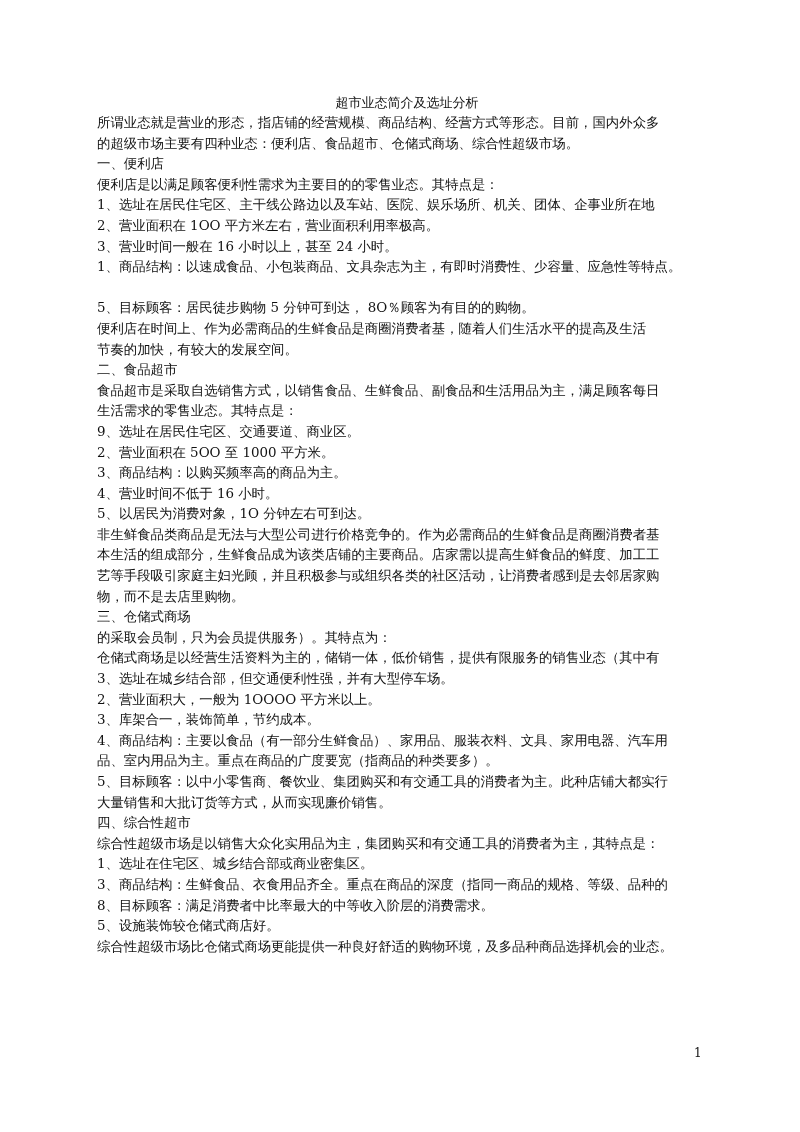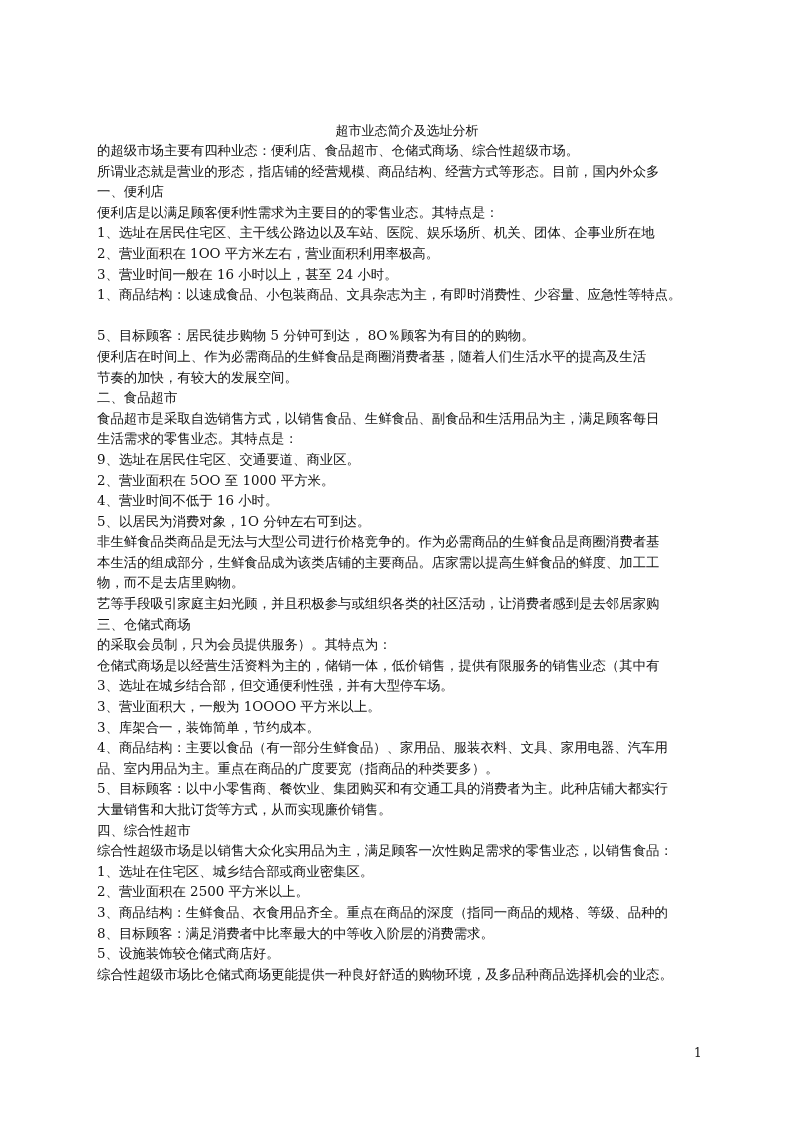--- a/index.html
+++ b/index.html
@@ -1,65 +1,65 @@
 <!DOCTYPE html>
 <html><head>
 <meta charset="utf-8">
 <style>
   html, body { margin: 0; padding: 0; background: #ffffff; }
   body { width: 800px; height: 1132px; position: relative; overflow: hidden;
          font-family: "DejaVu Serif", "Liberation Serif", serif; color: #111; }
-  .page { position: absolute; left: 97px; top: 93px; width: 620px; margin-top: 28px; }
+  .page { position: absolute; left: 97px; top: 93px; width: 620px; }
   .title { text-align: center; font-size: 13px; line-height: 20px; height: 20px; }
   .line { font-size: 13.4px; line-height: 20.6px; white-space: nowrap; }
   .blank { height: 20.6px; }
   .page-number { position: absolute; left: 694px; top: 1046px; font-size: 12px; }
 </style>
 </head>
 <body>
 
 <div class="page">
   <div class="title">超市业态简介及选址分析</div>
   <div id="body-lines">
+      <div class="line">所谓业态就是营业的形态，指店铺的经营规模、商品结构、经营方式等形态。目前，国内外众多</div>
       <div class="line">的超级市场主要有四种业态：便利店、食品超市、仓储式商场、综合性超级市场。</div>
-      <div class="line">所谓业态就是营业的形态，指店铺的经营规模、商品结构、经营方式等形态。目前，国内外众多</div>
       <div class="line">一、便利店</div>
       <div class="line">便利店是以满足顾客便利性需求为主要目的的零售业态。其特点是：</div>
       <div class="line">1、选址在居民住宅区、主干线公路边以及车站、医院、娱乐场所、机关、团体、企事业所在地</div>
       <div class="line">2、营业面积在 1OO 平方米左右，营业面积利用率极高。</div>
       <div class="line">3、营业时间一般在 16 小时以上，甚至 24 小时。</div>
       <div class="line">1、商品结构：以速成食品、小包装商品、文具杂志为主，有即时消费性、少容量、应急性等特点。</div>
       <div class="line blank"></div>
       <div class="line">5、目标顾客：居民徒步购物 5 分钟可到达，  8O％顾客为有目的的购物。</div>
       <div class="line">便利店在时间上、作为必需商品的生鲜食品是商圈消费者基，随着人们生活水平的提高及生活</div>
       <div class="line">节奏的加快，有较大的发展空间。</div>
       <div class="line">二、食品超市</div>
       <div class="line">食品超市是采取自选销售方式，以销售食品、生鲜食品、副食品和生活用品为主，满足顾客每日</div>
       <div class="line">生活需求的零售业态。其特点是：</div>
       <div class="line">9、选址在居民住宅区、交通要道、商业区。</div>
       <div class="line">2、营业面积在 5OO 至 1000 平方米。</div>
+      <div class="line">3、商品结构：以购买频率高的商品为主。</div>
       <div class="line">4、营业时间不低于 16 小时。</div>
       <div class="line">5、以居民为消费对象，1O 分钟左右可到达。</div>
       <div class="line">非生鲜食品类商品是无法与大型公司进行价格竞争的。作为必需商品的生鲜食品是商圈消费者基</div>
       <div class="line">本生活的组成部分，生鲜食品成为该类店铺的主要商品。店家需以提高生鲜食品的鲜度、加工工</div>
+      <div class="line">艺等手段吸引家庭主妇光顾，并且积极参与或组织各类的社区活动，让消费者感到是去邻居家购</div>
       <div class="line">物，而不是去店里购物。</div>
-      <div class="line">艺等手段吸引家庭主妇光顾，并且积极参与或组织各类的社区活动，让消费者感到是去邻居家购</div>
       <div class="line">三、仓储式商场</div>
       <div class="line">的采取会员制，只为会员提供服务）。其特点为：</div>
       <div class="line">仓储式商场是以经营生活资料为主的，储销一体，低价销售，提供有限服务的销售业态（其中有</div>
       <div class="line">3、选址在城乡结合部，但交通便利性强，并有大型停车场。</div>
-      <div class="line">3、营业面积大，一般为 1OOOO 平方米以上。</div>
+      <div class="line">2、营业面积大，一般为 1OOOO 平方米以上。</div>
       <div class="line">3、库架合一，装饰简单，节约成本。</div>
       <div class="line">4、商品结构：主要以食品（有一部分生鲜食品）、家用品、服装衣料、文具、家用电器、汽车用</div>
       <div class="line">品、室内用品为主。重点在商品的广度要宽（指商品的种类要多）。</div>
       <div class="line">5、目标顾客：以中小零售商、餐饮业、集团购买和有交通工具的消费者为主。此种店铺大都实行</div>
       <div class="line">大量销售和大批订货等方式，从而实现廉价销售。</div>
       <div class="line">四、综合性超市</div>
-      <div class="line">综合性超级市场是以销售大众化实用品为主，满足顾客一次性购足需求的零售业态，以销售食品：</div>
+      <div class="line">综合性超级市场是以销售大众化实用品为主，集团购买和有交通工具的消费者为主，其特点是：</div>
       <div class="line">1、选址在住宅区、城乡结合部或商业密集区。</div>
-      <div class="line">2、营业面积在 2500 平方米以上。</div>
       <div class="line">3、商品结构：生鲜食品、衣食用品齐全。重点在商品的深度（指同一商品的规格、等级、品种的</div>
       <div class="line">8、目标顾客：满足消费者中比率最大的中等收入阶层的消费需求。</div>
       <div class="line">5、设施装饰较仓储式商店好。</div>
       <div class="line">综合性超级市场比仓储式商场更能提供一种良好舒适的购物环境，及多品种商品选择机会的业态。</div>
     </div>
 </div>
 <div class="page-number">1</div>
 
 </body></html>

